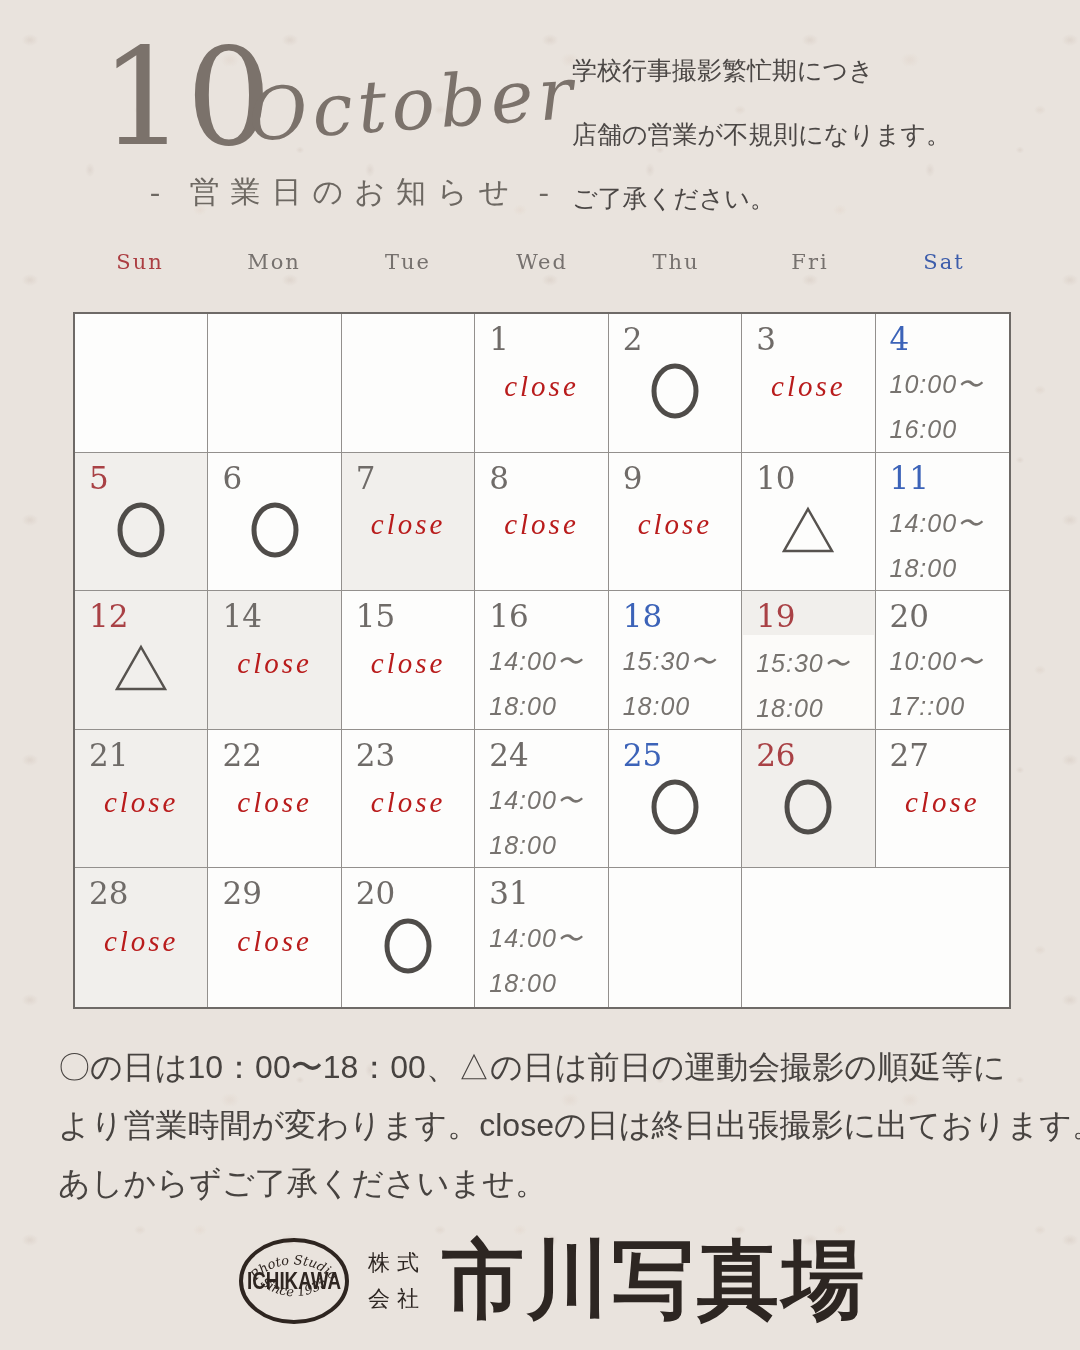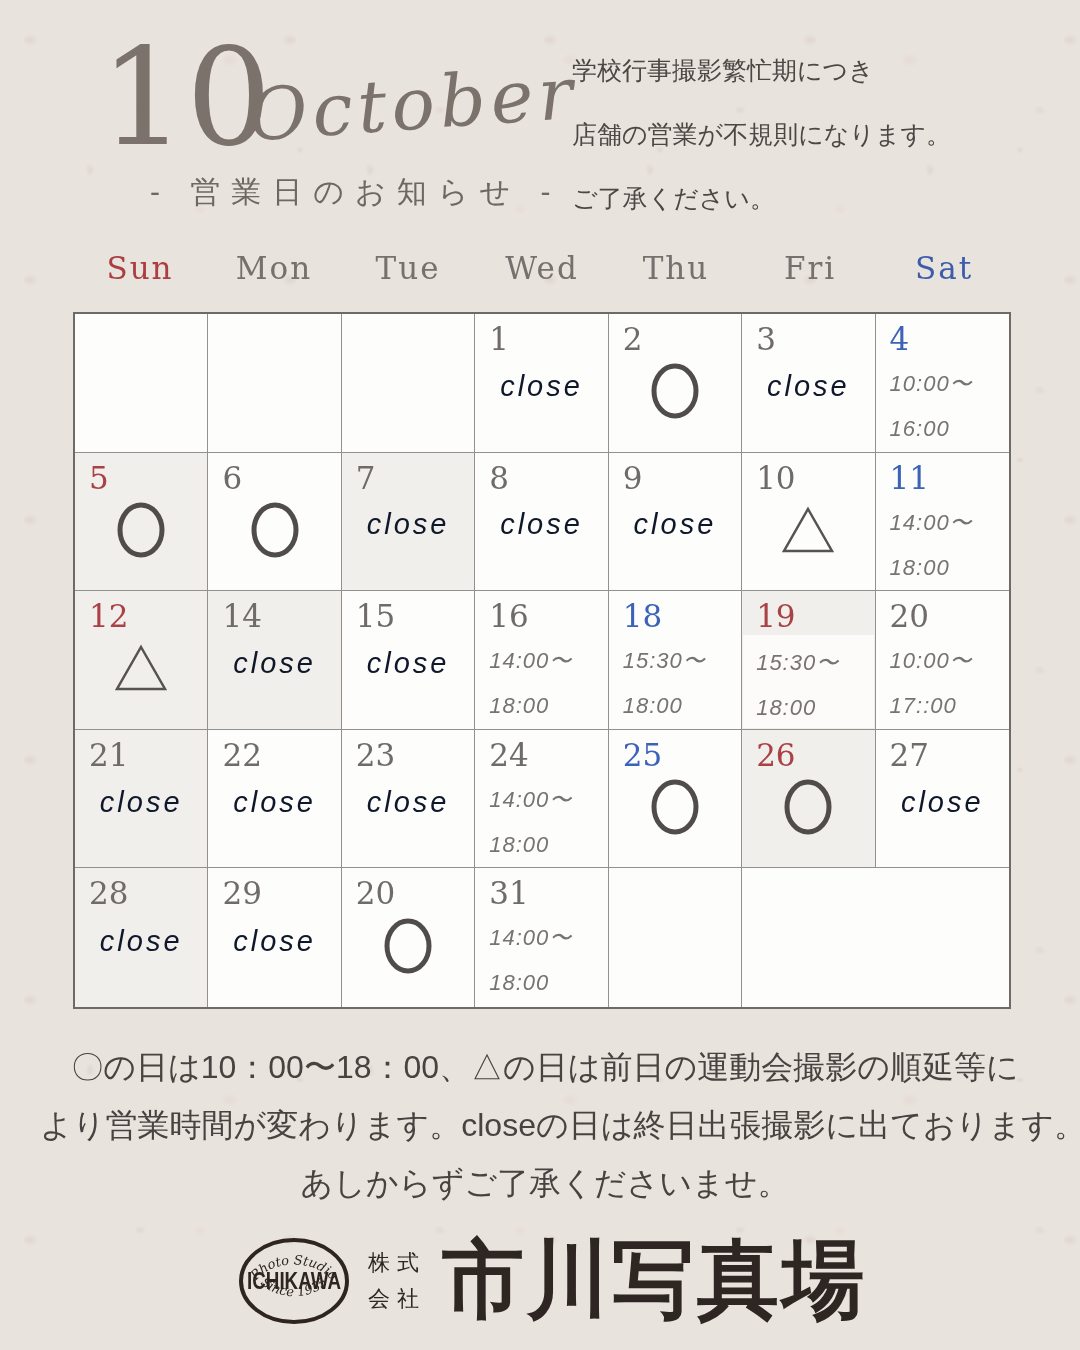--- a/index.html
+++ b/index.html
@@ -15,51 +15,51 @@
       radial-gradient(ellipse 12px 9px at 200px 210px, rgba(222,205,190,.3), transparent 60%),
       radial-gradient(ellipse 7px 6px at 300px 150px, rgba(190,170,158,.22), transparent 60%);
     background-size:260px 240px,300px 280px,340px 260px,280px 300px,320px 340px,360px 310px;
     padding-left:23px;
   }
   
   .month-number{position:absolute;left:100px;top:30px;font-family:"DejaVu Serif",serif;
     font-size:135px;line-height:1;color:#7b726b;}
   .month-name{position:absolute;left:248px;top:62px;font-family:"DejaVu Serif",serif;
     font-style:italic;font-size:72px;letter-spacing:5px;color:#7b726b;transform:rotate(-4deg);}
-  .subtitle{position:absolute;left:150px;top:172px;font-family:Liberation Sans, sans-serif;
+  .subtitle{position:absolute;left:150px;top:172px;font-family:Liberation Serif, serif;
     font-size:30px;letter-spacing:11px;color:#6d6862;white-space:nowrap;}
   .notice{position:absolute;left:572px;top:38px;font-size:25px;color:#4b4745;line-height:64px;}
   
   .weekdays{position:absolute;left:73px;top:250px;width:938px;display:grid;
     grid-template-columns:repeat(7,1fr);}
-  .weekday{text-align:center;font-family:"DejaVu Serif",serif;font-size:31px;letter-spacing:2px;}
+  .weekday{text-align:center;font-family:"DejaVu Serif",serif;font-size:21px;letter-spacing:2px;}
   .weekday.tone-gray{color:#76716e}
   .weekday.tone-red{color:#ac3e42}
   .weekday.tone-blue{color:#3d5dab}
   
   .grid{position:absolute;left:73px;top:312px;width:938px;height:697px;
     box-sizing:border-box;border:2px solid #6e6a67;background:#fdfdfc;
     display:grid;grid-template-columns:repeat(7,1fr);grid-template-rows:repeat(5,1fr);}
   .cell{position:relative;box-sizing:border-box;border-right:1px solid #93908d;border-bottom:1px solid #93908d;}
   .cell:nth-child(7n){border-right:none;}
   .cell:nth-child(n+29){border-bottom:none;}
   .cell.shaded{background:#f1efec;}
   .day{display:inline-block;margin:8px 0 0 14px;font-family:"DejaVu Serif",serif;font-size:31px;line-height:1.1;}
   .day.tone-gray{color:#6f6b68}
   .day.tone-red{color:#a94145}
   .day.tone-blue{color:#3c63b8}
   .close{position:absolute;left:0;width:100%;top:50%;transform:translateY(-40%);
-    text-align:center;font-style:italic;font-size:29px;letter-spacing:3px;color:#0f172a;}
+    text-align:center;font-style:italic;font-size:29px;letter-spacing:3px;color:#b91c1c;font-family:Liberation Serif, serif;}
   .symbol{position:absolute;left:50%;top:56%;transform:translate(-50%,-50%);line-height:0;}
-  .times{position:absolute;left:14px;top:50px;font-style:italic;font-size:22px;
+  .times{position:absolute;left:14px;top:50px;font-style:italic;font-size:25px;
     letter-spacing:1px;color:#77736f;white-space:nowrap;}
   .time-line{height:45px;line-height:40px;}
   .times.boxed{left:1px;right:1px;top:44px;bottom:1px;background:#fcfbf9;padding:8px 0 0 13px;}
   
-  .footer{position:absolute;left:40px;top:1038px;width:1010px;font-size:32px;color:#474340;text-align:center;}
+  .footer{position:absolute;left:58px;top:1038px;width:1010px;font-size:32px;color:#474340;}
   .footer-line{line-height:58px;white-space:nowrap;}
   
   .logo-row{position:absolute;left:0;top:1226px;width:100%;display:flex;
     align-items:center;justify-content:center;gap:16px;}
   .stamp{flex:0 0 auto;}
   .company-prefix{font-family:"DejaVu Serif",serif;font-size:22px;line-height:36px;
     letter-spacing:7px;color:#2d2622;}
   .company-name{font-family:"Liberation Sans",sans-serif;font-weight:bold;font-size:82px;
     letter-spacing:3px;color:#2d2622;transform:scaleY(1.04);white-space:nowrap;}
 </style>

